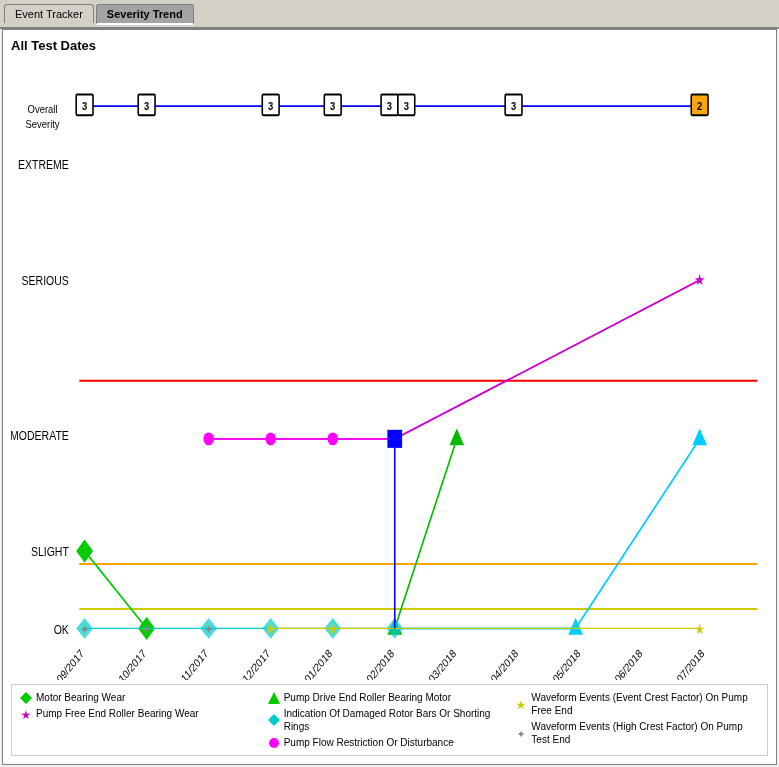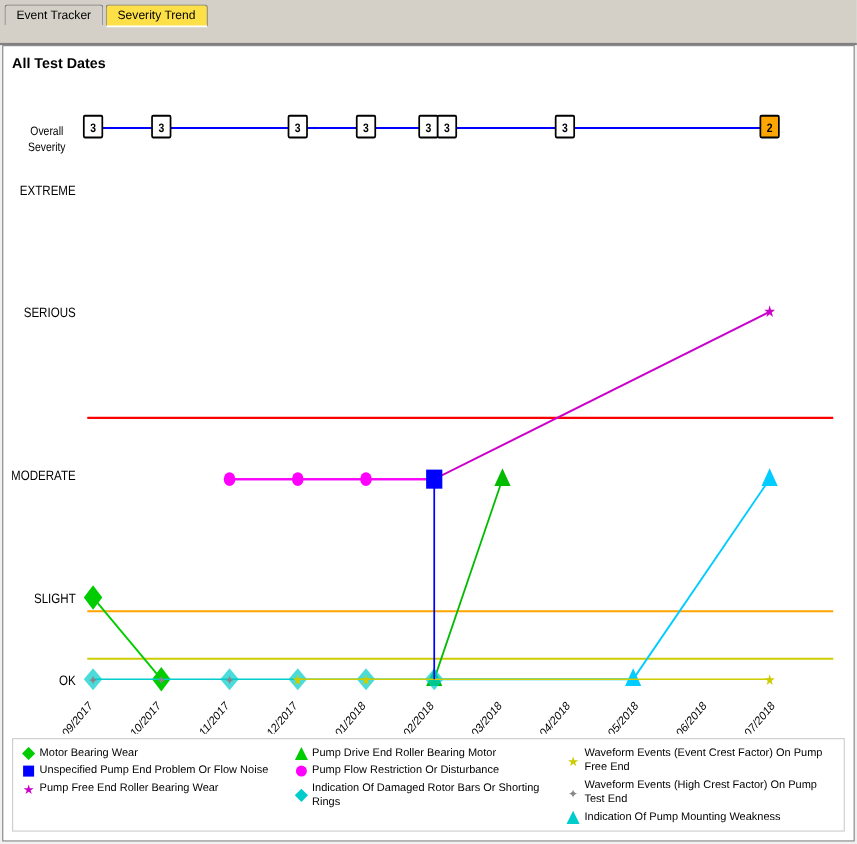--- a/index.html
+++ b/index.html
@@ -1,23 +1,23 @@
 <!DOCTYPE html>
 <html><head>
   <meta charset="utf-8">
   <style>
     * { box-sizing: border-box; margin: 0; padding: 0; }
     body { font-family: Arial, sans-serif; font-size: 11px; background: #f0f0f0; width: 779px; height: 767px; overflow: hidden; }
     
     .app-container { width: 779px; height: 767px; background: #f0f0f0; display: flex; flex-direction: column; }
     
     
-    .tab-bar { display: flex; align-items: flex-end; padding: 4px 4px 16px; background: #d4d0c8; border-bottom: 2px solid #808080; }
+    .tab-bar { display: flex; align-items: flex-end; padding: 4px 4px 4px; background: #d4d0c8; border-bottom: 2px solid #808080; }
     .tab { padding: 3px 10px; border: 1px solid #808080; border-bottom: none; cursor: pointer; font-size: 11px; background: #d4d0c8; color: #000; border-radius: 3px 3px 0 0; margin-right: 2px; }
-    .tab.active { background: #fde047; border-bottom: 2px solid #fff; margin-bottom: -2px; font-weight: normal; }
+    .tab.active { background: #a3a3a3; border-bottom: 2px solid #fff; margin-bottom: -2px; font-weight: bold; }
     
     
     .main-panel { flex: 1; background: #fff; border: 1px solid #808080; margin: 0 2px 2px; padding: 8px; display: flex; flex-direction: column; overflow: hidden; justify-content: center; }
     
     .panel-title { font-size: 13px; font-weight: bold; margin-bottom: 8px; }
     
     .chart-svg-container { flex: 1; position: relative; min-height: 0; }
     
     svg.main-chart { width: 100%; height: 100%; }
     
@@ -165,81 +165,65 @@
           <div class="legend-icon">
             <svg width="12" height="12">
                 <polygon points="6,0 12,6 6,12 0,6" fill="#00cc00"></polygon>
               </svg>
           </div>
           <span class="legend-text">Motor Bearing Wear</span>
         </div>
         <div class="legend-item">
           <div class="legend-icon">
             <svg width="12" height="12">
-                <rect x="1" y="1" width="10" height="10" fill="#0000ff"></rect>
-              </svg>
-          </div>
-          <span class="legend-text">Unspecified Pump End Problem Or Flow Noise</span>
-        </div>
-        <div class="legend-item">
-          <div class="legend-icon">
-            <svg width="12" height="12">
                 <text x="6" y="11" text-anchor="middle" font-size="12" fill="#cc00cc">★</text>
               </svg>
           </div>
           <span class="legend-text">Pump Free End Roller Bearing Wear</span>
         </div>
       </div>
       <div class="legend-col">
         <div class="legend-item">
           <div class="legend-icon">
             <svg width="12" height="12">
                 <polygon points="6,0 12,12 0,12" fill="#00cc00"></polygon>
               </svg>
           </div>
           <span class="legend-text">Pump Drive End Roller Bearing Motor</span>
         </div>
         <div class="legend-item">
           <div class="legend-icon">
             <svg width="12" height="12">
+                <polygon points="6,0 12,6 6,12 0,6" fill="#00cccc"></polygon>
+              </svg>
+          </div>
+          <span class="legend-text">Indication Of Damaged Rotor Bars Or Shorting Rings</span>
+        </div>
+        <div class="legend-item">
+          <div class="legend-icon">
+            <svg width="12" height="12">
                 <circle cx="6" cy="6" r="5" fill="#ff00ff"></circle>
               </svg>
           </div>
           <span class="legend-text">Pump Flow Restriction Or Disturbance</span>
-        </div>
-        <div class="legend-item">
-          <div class="legend-icon">
-            <svg width="12" height="12">
-                <polygon points="6,0 12,6 6,12 0,6" fill="#00cccc"></polygon>
-              </svg>
-          </div>
-          <span class="legend-text">Indication Of Damaged Rotor Bars Or Shorting Rings</span>
         </div>
       </div>
       <div class="legend-col">
         <div class="legend-item">
           <div class="legend-icon">
             <svg width="12" height="12">
                 <text x="6" y="11" text-anchor="middle" font-size="12" fill="#cccc00">★</text>
               </svg>
           </div>
           <span class="legend-text">Waveform Events (Event Crest Factor) On Pump Free End</span>
         </div>
         <div class="legend-item">
           <div class="legend-icon">
             <svg width="12" height="12">
                 <text x="6" y="11" text-anchor="middle" font-size="11" fill="#888888">✦</text>
               </svg>
           </div>
           <span class="legend-text">Waveform Events (High Crest Factor) On Pump Test End</span>
-        </div>
-        <div class="legend-item">
-          <div class="legend-icon">
-            <svg width="12" height="12">
-                <polygon points="6,0 12,12 0,12" fill="#00cccc"></polygon>
-              </svg>
-          </div>
-          <span class="legend-text">Indication Of Pump Mounting Weakness</span>
         </div>
       </div>
     </div>
   </div>
 </div>
 
 </body></html>

